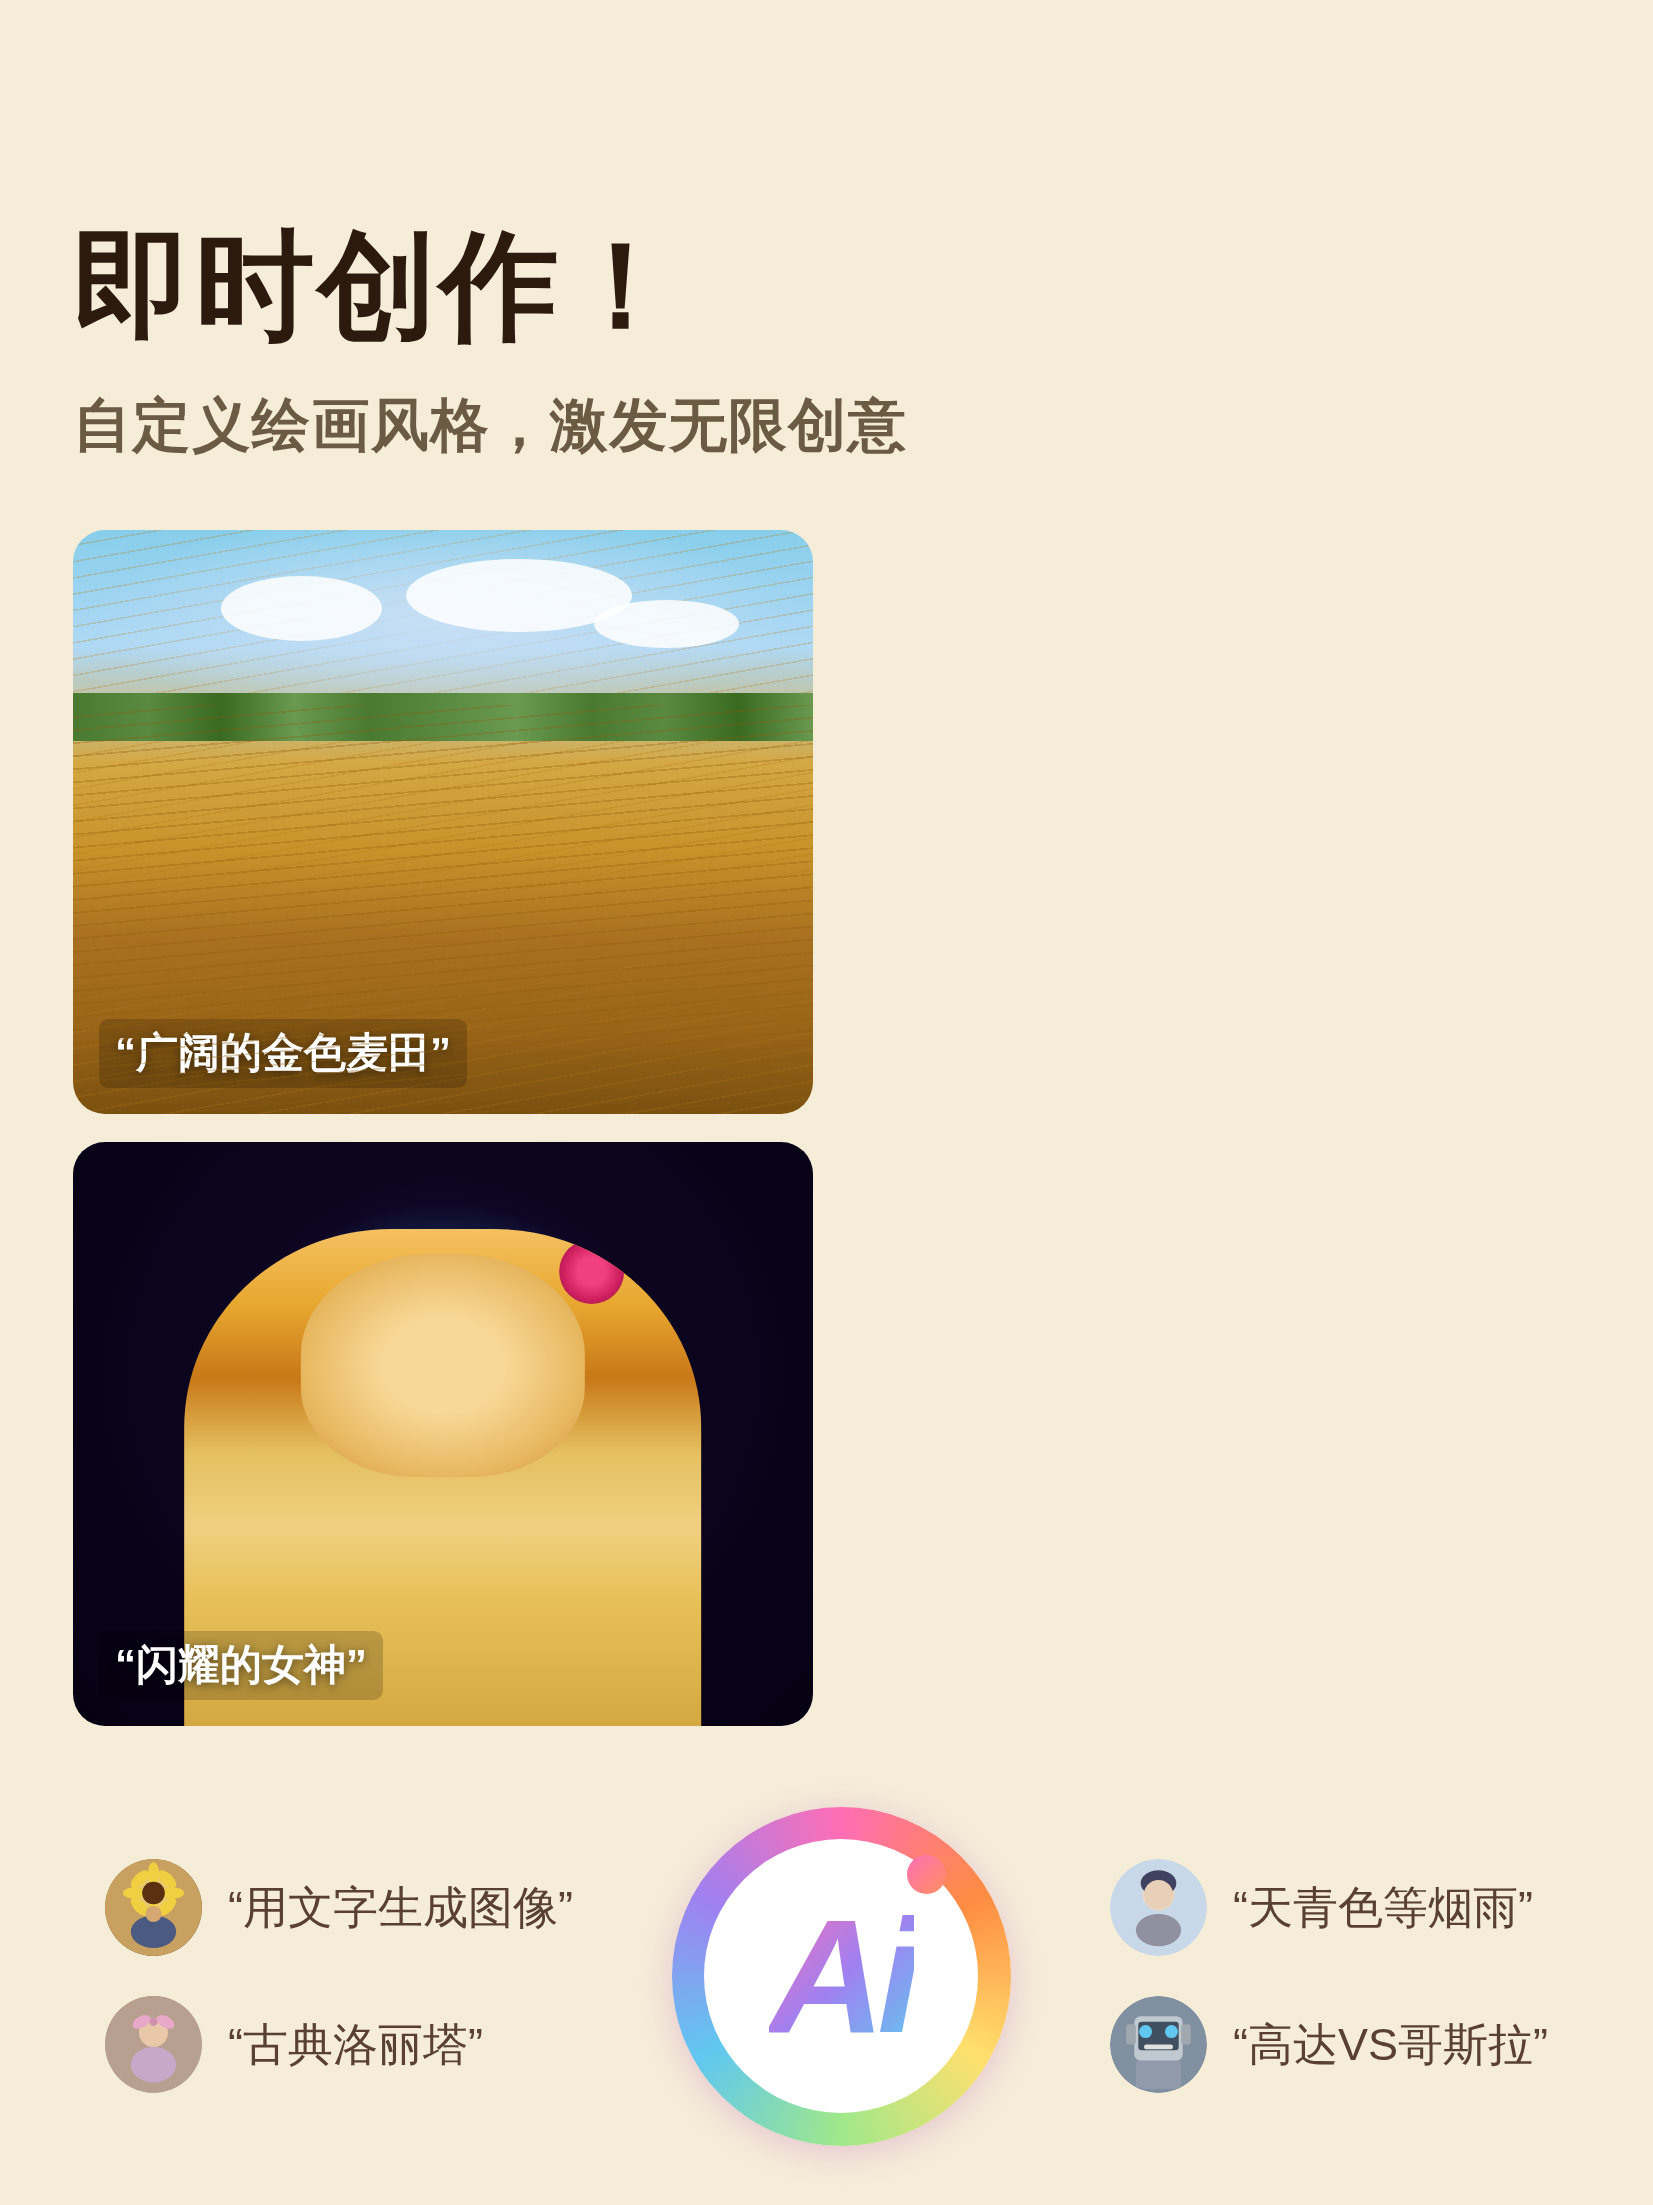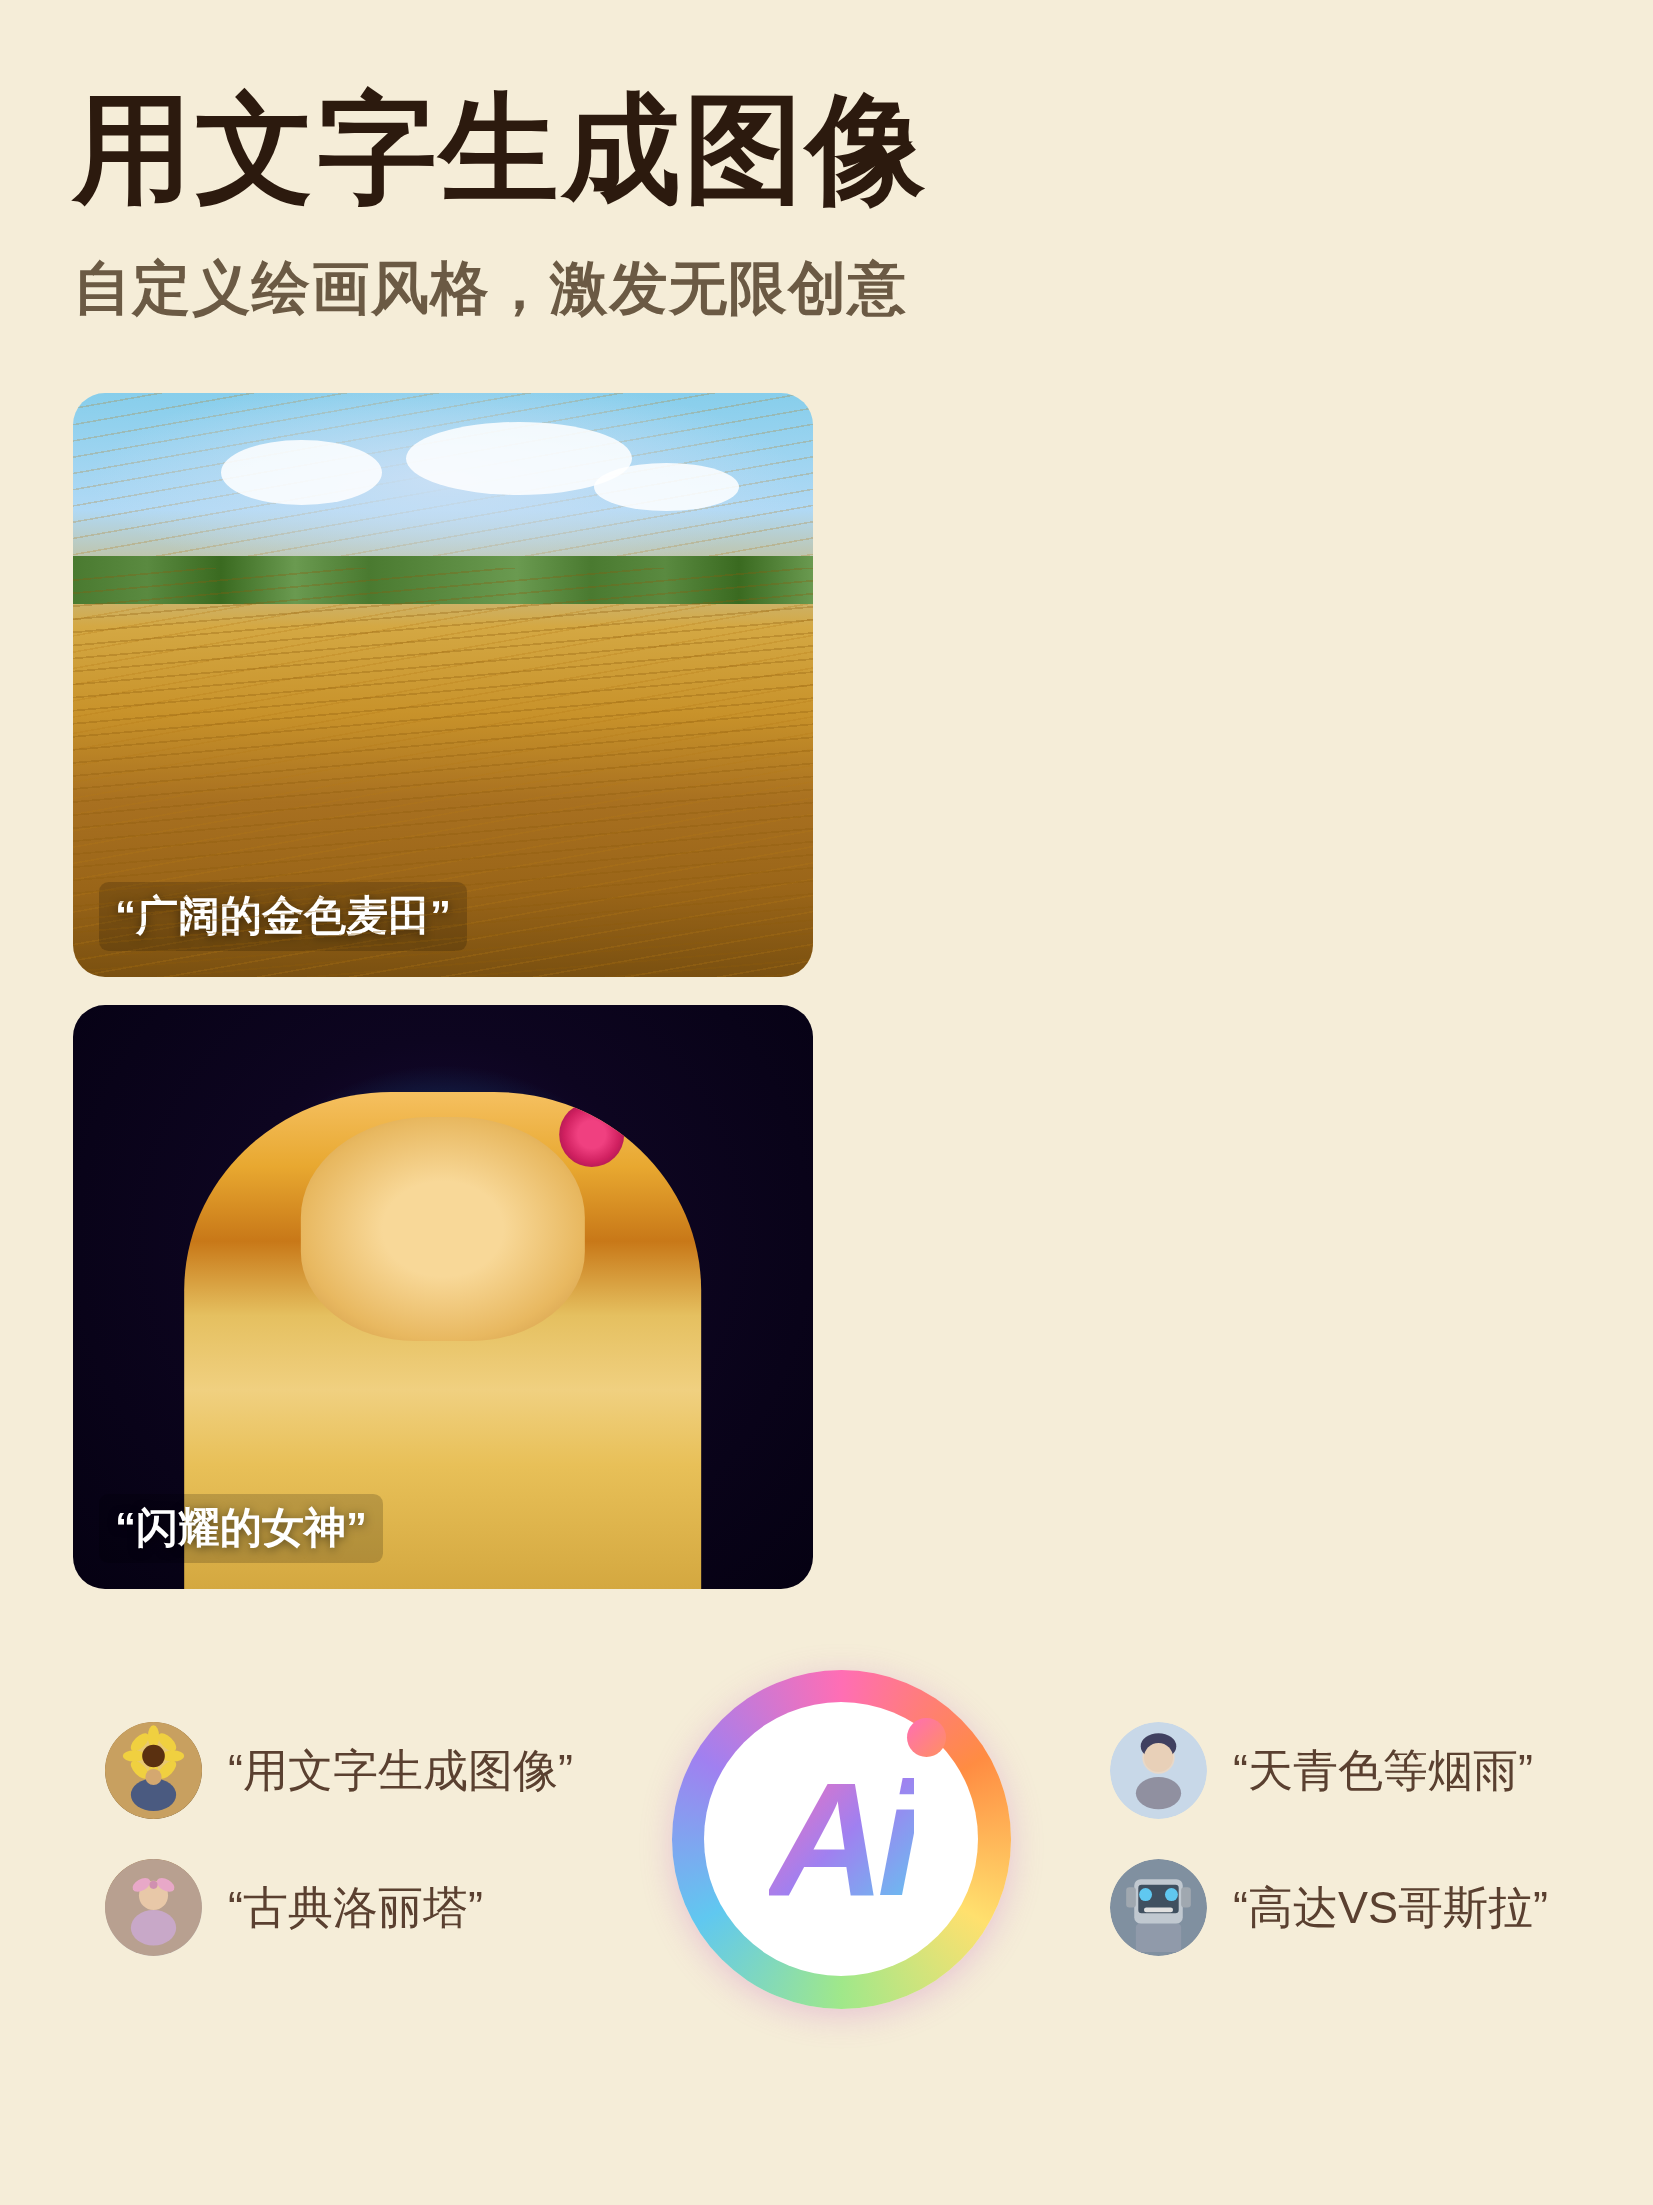--- a/index.html
+++ b/index.html
@@ -351,21 +351,22 @@
         #3a6a20 90%, #6a9a50 100%
       );
     }
   </style>
 </head>
 <body>
 
 <div class="page">
 
   <h1 class="headline">
-    <span>用文字生成图像</span><br>
+    <br>
+    <span>即时创作！</span>
   </h1>
 
   <p class="subtitle">自定义绘画风格，激发无限创意</p>
 
   <div class="image-grid">
 
     <div class="img-cell wheat-field" style="grid-column:1; grid-row:1;">
       <div class="cloud1"></div>
       <div class="cloud2"></div>
       <div class="cloud3"></div>

